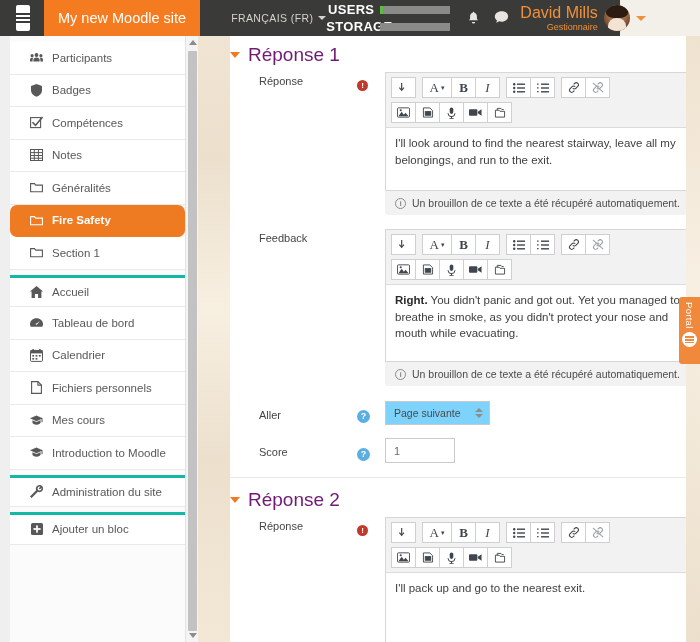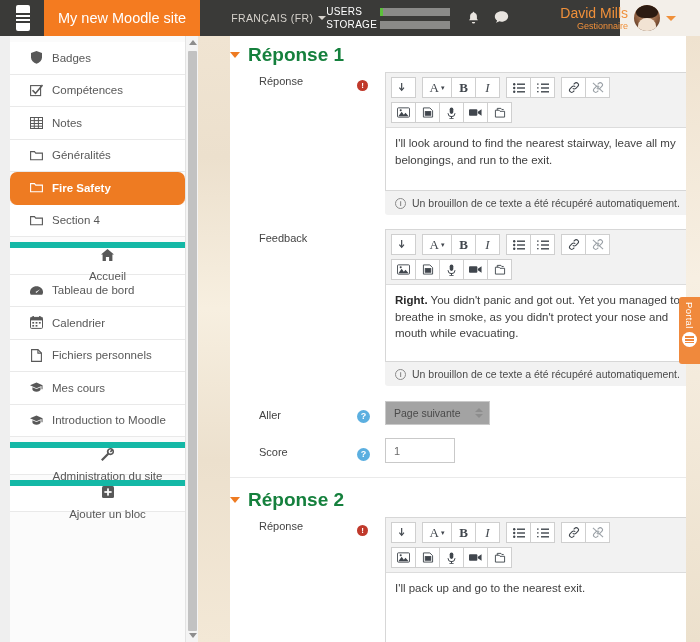--- a/index.html
+++ b/index.html
@@ -59,30 +59,30 @@
   }
   .nav-right {
     margin-left: auto;
     display: flex; align-items: center;
     height: 36px;
     padding-right: 8px;
   }
   .meters { display:flex; flex-direction:column; gap:2px; margin-right:10px; }
   .meter-row { display:flex; align-items:center; gap:6px; }
   .meter-label {
-    color:#ffffff; font-size:10px; font-weight:normal; letter-spacing:0.3px;
-    width:48px; white-space:nowrap;
+    color:#ffffff; font-size:13px; font-weight:bold; letter-spacing:0.3px;
+    width:48px; text-align:right; white-space:nowrap;
   }
   .meter-bar { width:70px; height:8px; background:#8a8a88; position:relative; }
   .meter-fill { position:absolute; left:0; top:0; height:8px; background:#5bbf3b; }
 
   .nav-icon { color:#e8e4df; font-size:14px; margin:0 7px; cursor:pointer; line-height:1; }
   .user-block { display:flex; align-items:center; gap:6px; cursor:pointer; margin-left:4px; }
   .user-names { display:flex; flex-direction:column; line-height:1.15; align-items:flex-end; }
-  .user-name { color:#f0903a; font-size:14px; white-space:nowrap;margin-left:40px; }
+  .user-name { color:#f0903a; font-size:16px; white-space:nowrap; }
   .user-role { color:#f0903a; font-size:9px; white-space:nowrap; }
   .avatar {
     width:26px; height:26px; border-radius:50%;
     background: radial-gradient(circle at 50% 35%, #caa27e 0%, #8a5a3b 55%, #3a2418 100%);
     position: relative; overflow: hidden; flex: none;
   }
   .avatar::after {
     content:""; position:absolute; left:4px; top:13px; width:18px; height:16px;
     background:#f2e3d3; border-radius:50% 50% 0 0;
   }
@@ -123,21 +123,21 @@
     display:flex; align-items:center; gap:9px;
     height:32.5px;
     padding-left:20px;
     font-size:11.5px;
     color:#585858;
     border-bottom:1px solid #e9e9e9;
     background:#ffffff;
     cursor:pointer;
     white-space:nowrap;
   }
-  .nav-item.group-gap { margin-top:5px; border-top:6px solid #14b8a6;flex-direction:column; }
+  .nav-item.group-gap { margin-top:5px; border-top:3px solid #14b8a6; }
   .nav-item.active { background:#ee7b22; color:#ffffff; font-weight:bold; border-bottom-color:#ee7b22;border-radius:7px; }
   .nav-ico { width:13px; height:13px; flex:none; display:flex; align-items:center; justify-content:center; }
   .nav-ico svg { display:block; }
 
   
   .pagescroll {
     position:absolute; top:0; left:185px; width:13px; height:606px;
     background:#f4f4f4; border-left:1px solid #e3e3e3;
   }
   .ps-arrow {
@@ -162,21 +162,21 @@
   }
   .section-head {
     display:flex; align-items:center; gap:8px;
     margin: 8px 0 6px 0;
     cursor:pointer;
   }
   .sec-caret {
     width:0;height:0;border-left:5px solid transparent;border-right:5px solid transparent;
     border-top:6px solid #ee7b22; margin-left:0px;
   }
-  .sec-title { color:#15803d; font-size:19px; font-weight:bold; }
+  .sec-title { color:#701a75; font-size:19px; font-weight:normal; }
 
   .field-row { display:flex; align-items:flex-start; margin-bottom:0;padding-left:29px; }
   .field-label {
     width:98px; flex:none;
     font-size:11px; color:#444; padding-top:3px; text-align:left;
   }
   .field-mark { width:28px; flex:none; padding-top:2px; }
   .req {
     display:inline-block; width:11px; height:11px; border-radius:50%;
     background:#c0392b; color:#fff; font-size:8px; font-weight:bold;
@@ -242,21 +242,21 @@
     border-radius:0 0 3px 3px;
     margin-bottom:2px;
   }
   .info-circ {
     display:inline-block; width:11px; height:11px; border-radius:50%;
     border:1px solid #8b8b8b; color:#8b8b8b; font-size:8px; font-weight:bold;
     line-height:10px; text-align:center; flex:none;
   }
 
   .sel-box {
-    width:105px; height:24px; border:1px solid #c9c9c9; background:#a3a3a3;
+    width:105px; height:24px; border:1px solid #c9c9c9; background:#7dd3fc;
     display:flex; align-items:center; justify-content:space-between;
     padding:0 6px 0 8px; font-size:10.5px; color:#4a4a4a; cursor:pointer;
   }
   .spin { display:flex; flex-direction:column; gap:2px; }
   .spin .tri-up-s, .spin .tri-dn-s { border-left-width:4px; border-right-width:4px; }
   .num-box {
     width:70px; height:25px; border:1px solid #c9c9c9; background:#fff;
     font-size:11px; color:#6b6b6b; padding:0 8px; display:flex; align-items:center;
     cursor:text;
   }
@@ -344,20 +344,33 @@
 </div>
 
 <div class="page">
   <div class="bg-strip"></div>
   <div class="left-edge"></div>
 
   <div class="sidebar">
     <div class="nav-list" id="nav-list">
         <div class="nav-item">
           <span class="nav-ico">
+            <svg width="14" height="11" viewBox="0 0 15 11" fill="currentColor" style="display:block">
+              <circle cx="7.5" cy="2.6" r="2.2"></circle>
+              <circle cx="2.4" cy="3.4" r="1.8"></circle>
+              <circle cx="12.6" cy="3.4" r="1.8"></circle>
+              <path d="M7.5 5.4c-2.3 0-3.6 1.2-3.6 2.7V10h7.2V8.1c0-1.5-1.3-2.7-3.6-2.7z"></path>
+              <path d="M2.4 5.8C.9 5.8 0 6.7 0 7.8V10h3V8.1c0-.9.3-1.7.8-2.3z"></path>
+              <path d="M12.6 5.8c1.5 0 2.4.9 2.4 2V10h-3V8.1c0-.9-.3-1.7-.8-2.3z"></path>
+            </svg>
+          </span>
+          <span>Participants</span>
+        </div>
+        <div class="nav-item">
+          <span class="nav-ico">
             <svg width="11" height="13" viewBox="0 0 11 13" fill="currentColor" style="display:block">
               <path d="M5.5 0L0 1.9v4.4c0 3 2.3 5.4 5.5 6.5 3.2-1.1 5.5-3.5 5.5-6.5V1.9z"></path>
             </svg>
           </span>
           <span>Badges</span>
         </div>
         <div class="nav-item">
           <span class="nav-ico">
             <svg width="13" height="13" viewBox="0 0 13 13" fill="none" stroke="currentColor" stroke-width="1.1" style="display:block">
               <rect x="0.6" y="1.6" width="10" height="10"></rect>
@@ -390,21 +403,21 @@
             </svg>
           </span>
           <span>Fire Safety</span>
         </div>
         <div class="nav-item">
           <span class="nav-ico">
             <svg width="13" height="11" viewBox="0 0 13 11" fill="none" stroke="currentColor" stroke-width="1.1" style="display:block">
               <path d="M0.6 9.8V1.6h3.9l1.2 1.5h6.7v6.7z"></path>
             </svg>
           </span>
-          <span>Section 4</span>
+          <span>Section 1</span>
         </div>
         <div class="nav-item group-gap">
           <span class="nav-ico">
             <svg width="13" height="12" viewBox="0 0 13 12" fill="currentColor" style="display:block">
               <path d="M6.5 0L0 5.4h1.6V12h3.3V8.1h3.2V12h3.3V5.4H13z"></path>
             </svg>
           </span>
           <span>Accueil</span>
         </div>
         <div class="nav-item">

